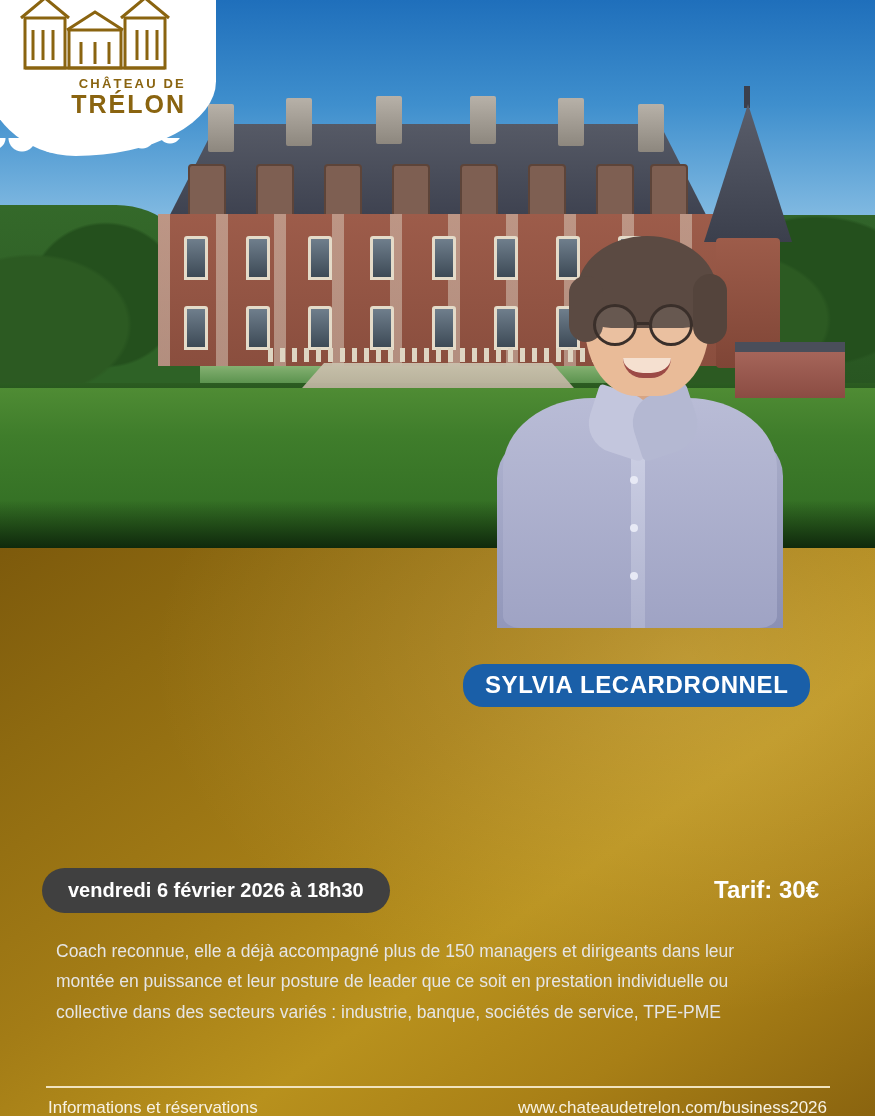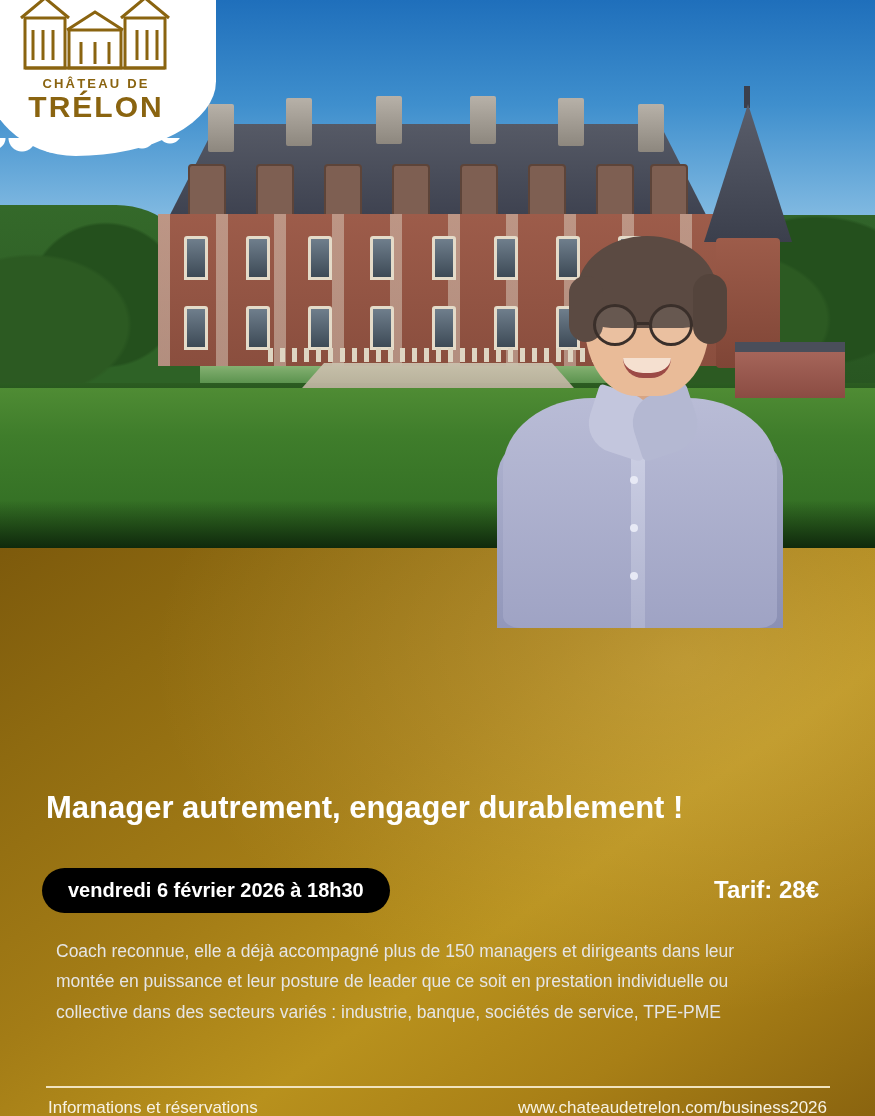--- a/index.html
+++ b/index.html
@@ -157,24 +157,26 @@
   }
   .logo-inner {
     position: absolute; left: 24px; top: 10px; width: 180px; height: 140px;
     color: #8a6410;
     text-align: center;
   }
   .logo-castle { display:block; margin: 0 auto; }
   .logo-line1 {
     font-size: 13px; letter-spacing: 2.2px; font-weight: 700; color: #8a6410;
     margin-top: 2px;
+    text-align: right;
   }
   .logo-line2 {
-    font-size: 30px; letter-spacing: 2px; font-weight: 700; color: #8a6410;
+    font-size: 25px; letter-spacing: 2px; font-weight: 700; color: #8a6410;
     line-height: 1.05;
+    text-align: right;
   }
 
   
   .speaker {
     position: absolute; left: 497px; top: 228px; width: 286px; height: 400px;
     z-index: 6;
   }
   .sp-shirt {
     position: absolute; left: 6px; top: 170px; width: 274px; height: 230px;
     background: linear-gradient(#b9bcd6, #9fa3c4);
@@ -272,21 +274,21 @@
     font-size: 24px; font-style: italic; color: #ffffff; white-space: nowrap;
   }
 
   .tagline {
     position: absolute; left: 46px; top: 790px; z-index: 7;
     font-size: 31px; font-weight: 700; color: #ffffff; white-space: nowrap;
   }
 
   .date-pill {
     position: absolute; left: 42px; top: 868px; z-index: 7;
-    background: #000000; color: #ffffff; font-size: 20px; font-weight: 700;
+    background: #404040; color: #ffffff; font-size: 20px; font-weight: 700;
     padding: 11px 26px; border-radius: 24px; white-space: nowrap;
   }
   .price {
     position: absolute; right: 56px; top: 876px; z-index: 7;
     font-size: 24px; font-weight: 700; color: #ffffff; white-space: nowrap;
   }
 
   .body-text {
     position: absolute; left: 56px; top: 936px; width: 700px; z-index: 7;
     font-size: 17.5px; line-height: 1.74; color: #e5e5e5;
@@ -411,25 +413,25 @@
     <div class="sp-collar-r"></div>
     <div class="sp-head"></div>
     <div class="sp-hair"></div>
     <div class="sp-glass-l"></div>
     <div class="sp-glass-r"></div>
     <div class="sp-bridge"></div>
     <div class="sp-smile"></div>
   </div>
 
 
-
-  <div class="tagline">Manager autrement, engager durablement !</div>
+  <div class="name-pill">SYLVIA LECARDRONNEL</div>
+
 
   <div class="date-pill">vendredi 6 février 2026 à 18h30</div>
-  <div class="price">Tarif: 28€</div>
+  <div class="price">Tarif: 30€</div>
 
   <div class="body-text">Coach reconnue, elle a déjà accompagné plus de 150 managers et dirigeants dans leur montée en puissance et leur posture de leader que ce soit en prestation individuelle ou collective dans des secteurs variés : industrie, banque, sociétés de service, TPE-PME</div>
 
   <div class="divider"></div>
   <div class="footer-left">Informations et réservations</div>
   <div class="footer-right">www.chateaudetrelon.com/business2026</div>
 
 </div>
 
 </body></html>

